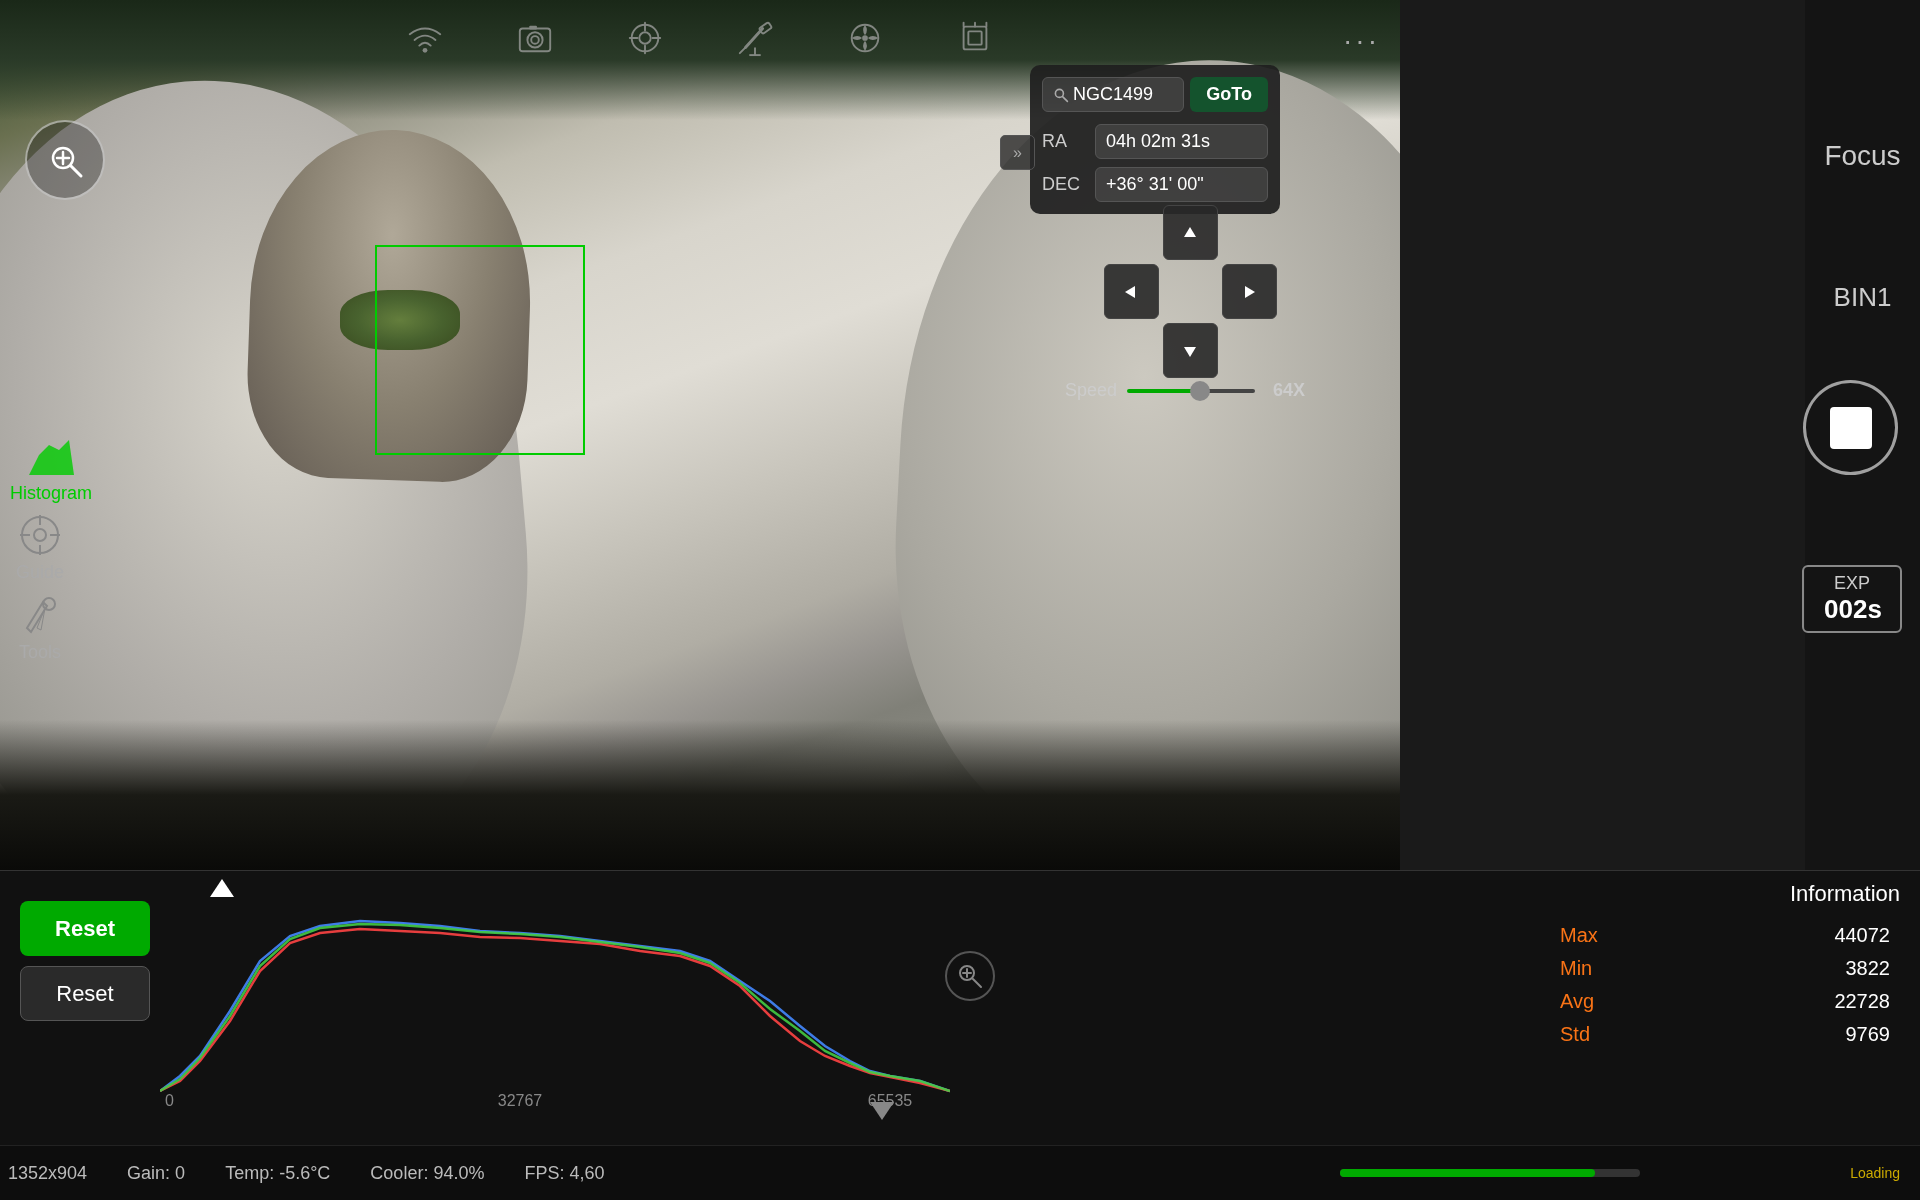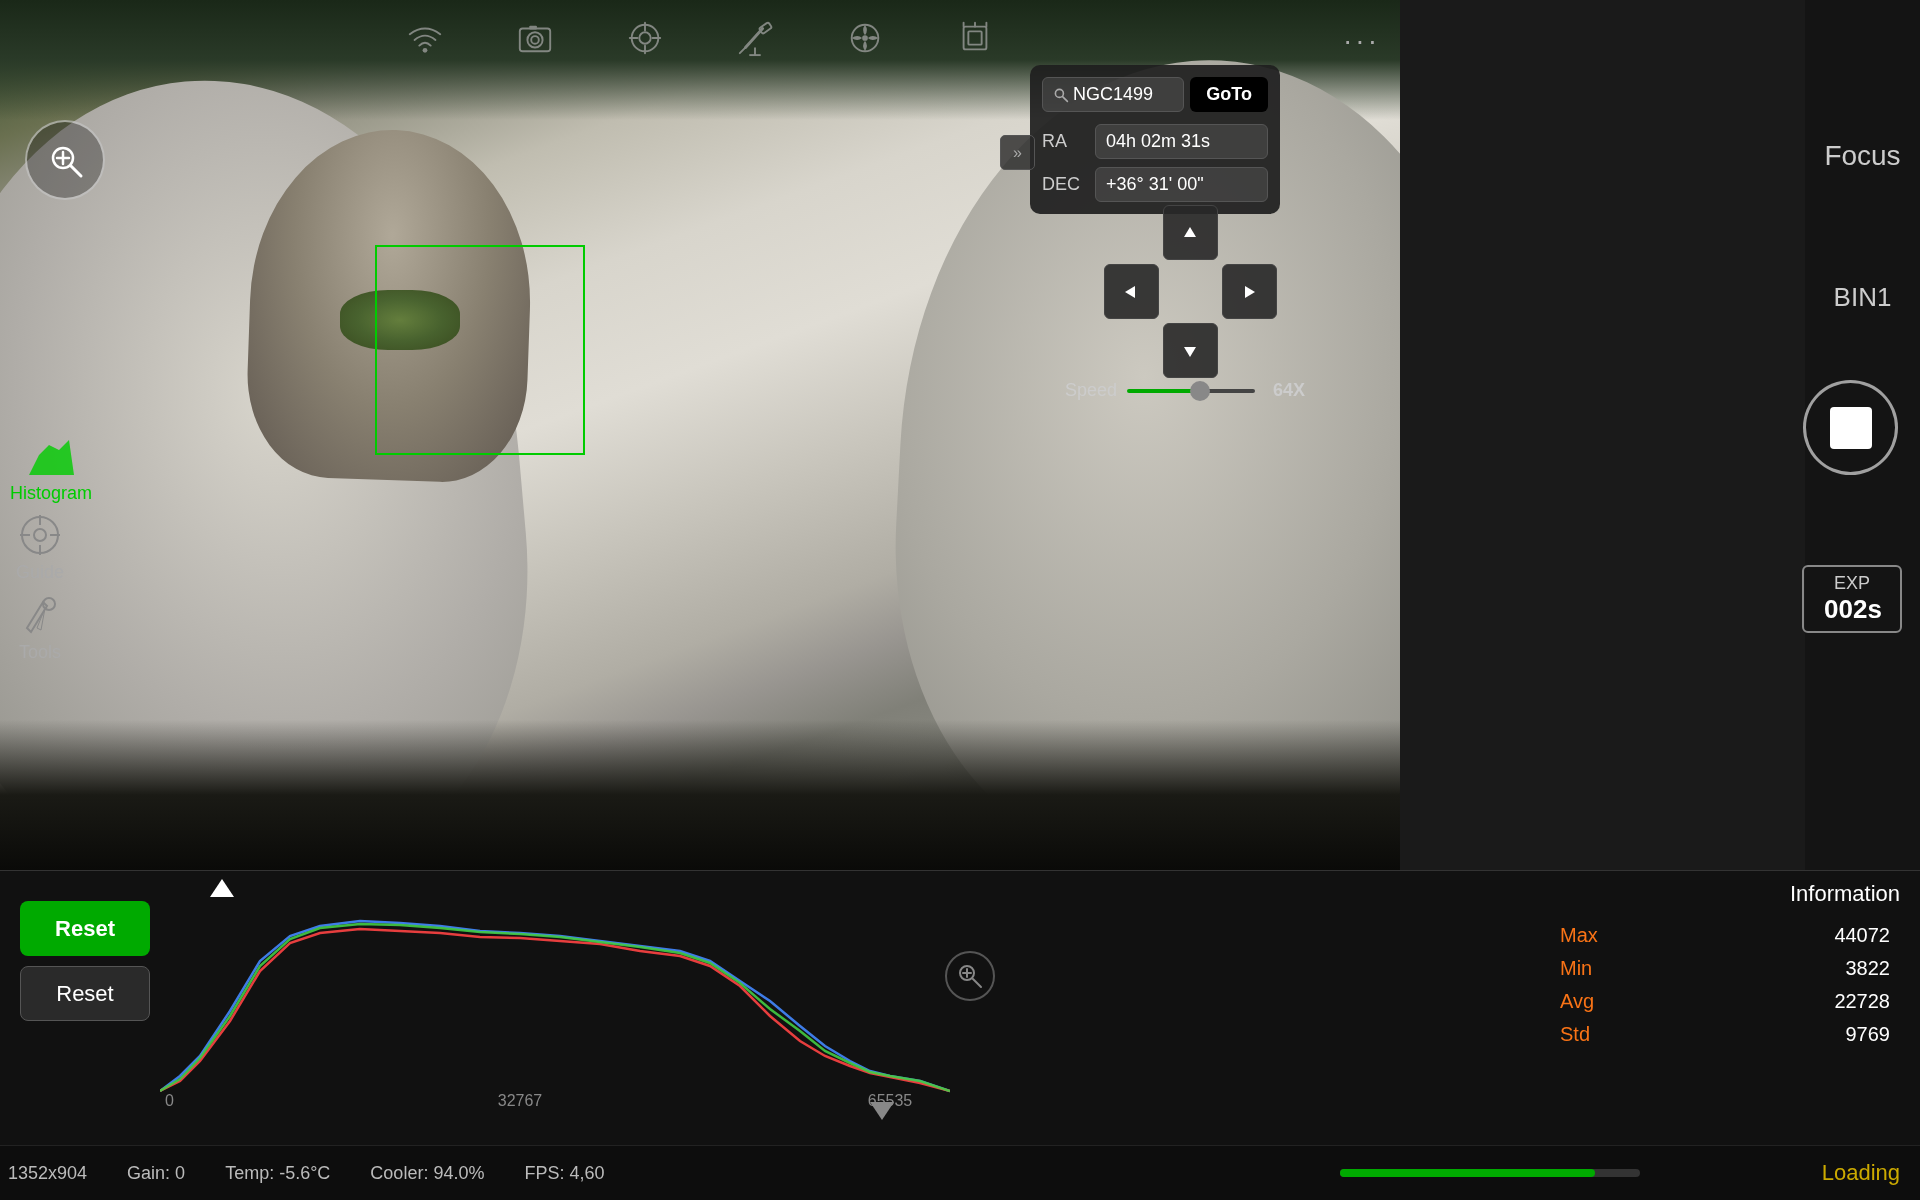--- a/index.html
+++ b/index.html
@@ -273,21 +273,21 @@
     #search-input-text {
       color: #fff;
       font-size: 18px;
       background: transparent;
       border: none;
       outline: none;
       width: 100%;
     }
 
     #goto-button {
-      background: #000000;
+      background: #14532d;
       color: #fff;
       border: none;
       border-radius: 6px;
       padding: 7px 16px;
       font-size: 18px;
       font-weight: bold;
       cursor: pointer;
     }
 
     #coord-rows {
@@ -662,21 +662,21 @@
     #loading-bar-fill {
       height: 100%;
       width: 85%;
       background: #00aa00;
       border-radius: 4px;
     }
     #loading-label {
       position: absolute;
       right: 20px;
       color: #ccaa00;
-      font-size: 22px;
+      font-size: 14px;
     }
 
     
   </style>
 </head>
 <body>
 
 <div id="camera-view">
   <div id="camera-bg">
     <div class="dark-top"></div>

